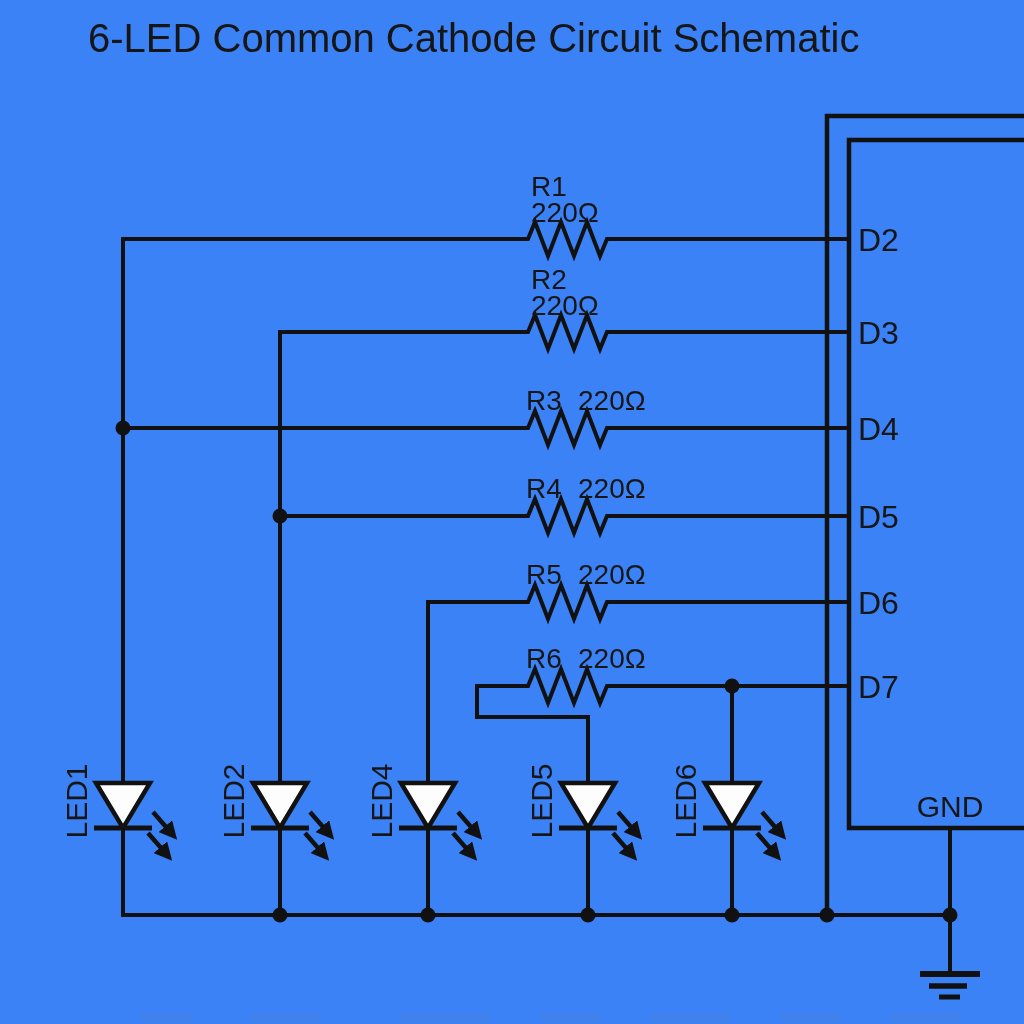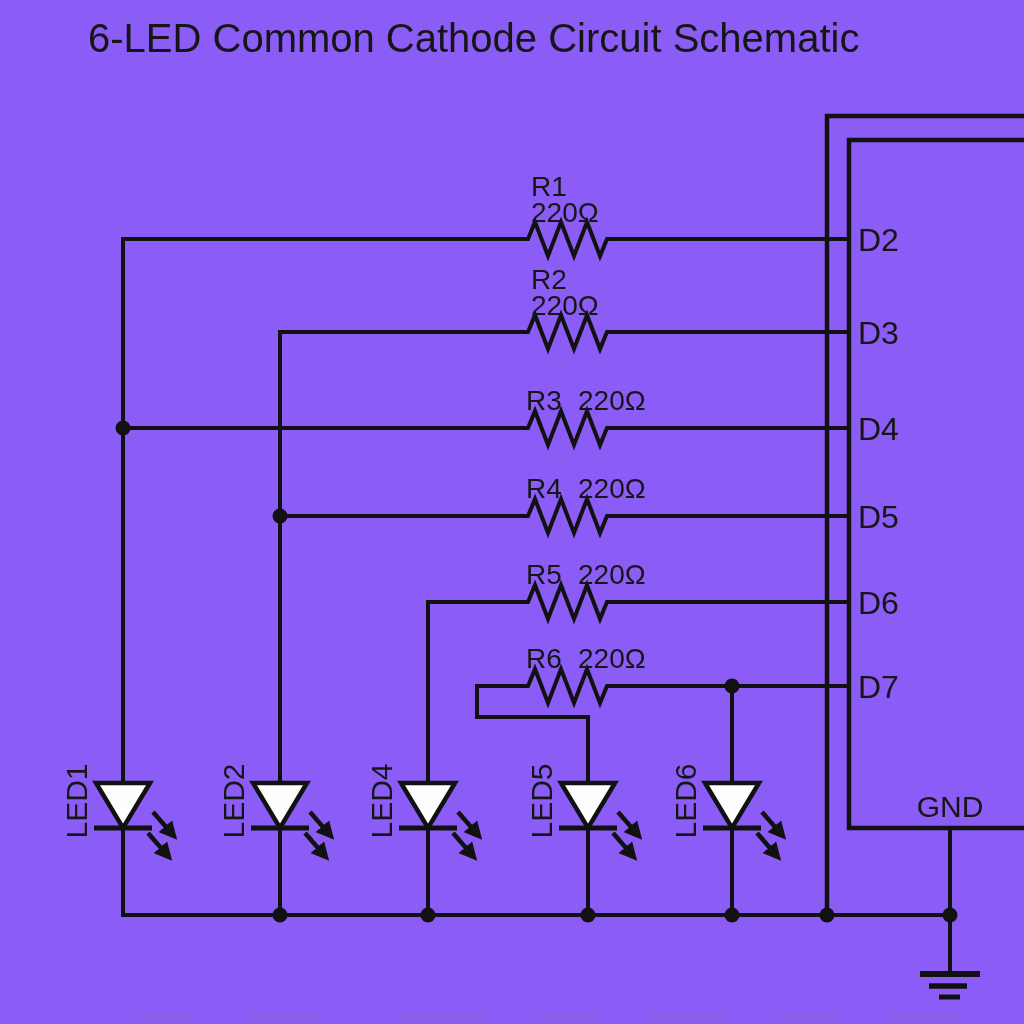--- a/index.html
+++ b/index.html
@@ -1,16 +1,16 @@
 <!DOCTYPE html>
 <html><head>
 <meta charset="utf-8">
 <style>
   html,body{margin:0;padding:0;background:#fff;}
-  .stage{position:relative;width:1024px;height:1024px;background:#8b5cf6;overflow:hidden;
+  .stage{position:relative;width:1024px;height:1024px;background:#3b82f6;overflow:hidden;
          font-family:"Liberation Sans", sans-serif;}
   svg{display:block;}
   .wire{stroke:#111;stroke-width:4;fill:none;stroke-linejoin:miter;stroke-linecap:butt;}
   .boxline{stroke:#111;stroke-width:4.5;fill:none;}
   .ledtri{fill:#fdfdfd;stroke:#111;stroke-width:4.5;stroke-linejoin:miter;}
   .cathbar{stroke:#111;stroke-width:5;}
   .arrow{stroke:#111;stroke-width:4.5;fill:none;}
   .dot{fill:#111;stroke:none;}
   .gndbar{stroke:#111;fill:none;}
   text{fill:#161616;}

